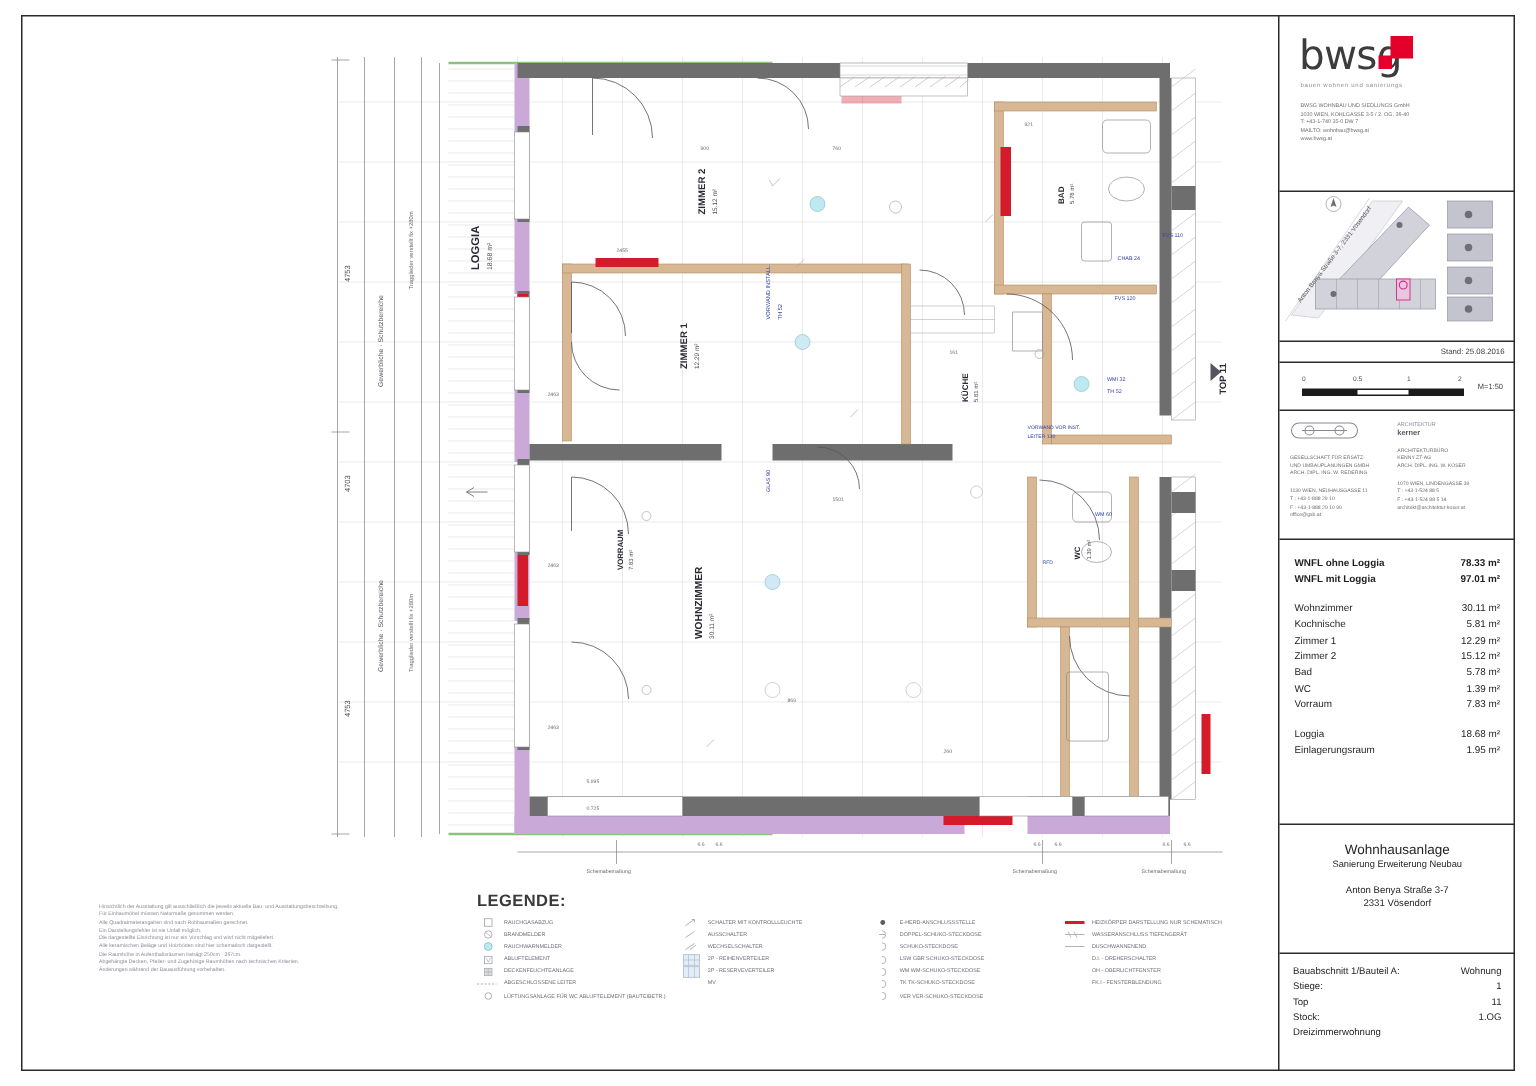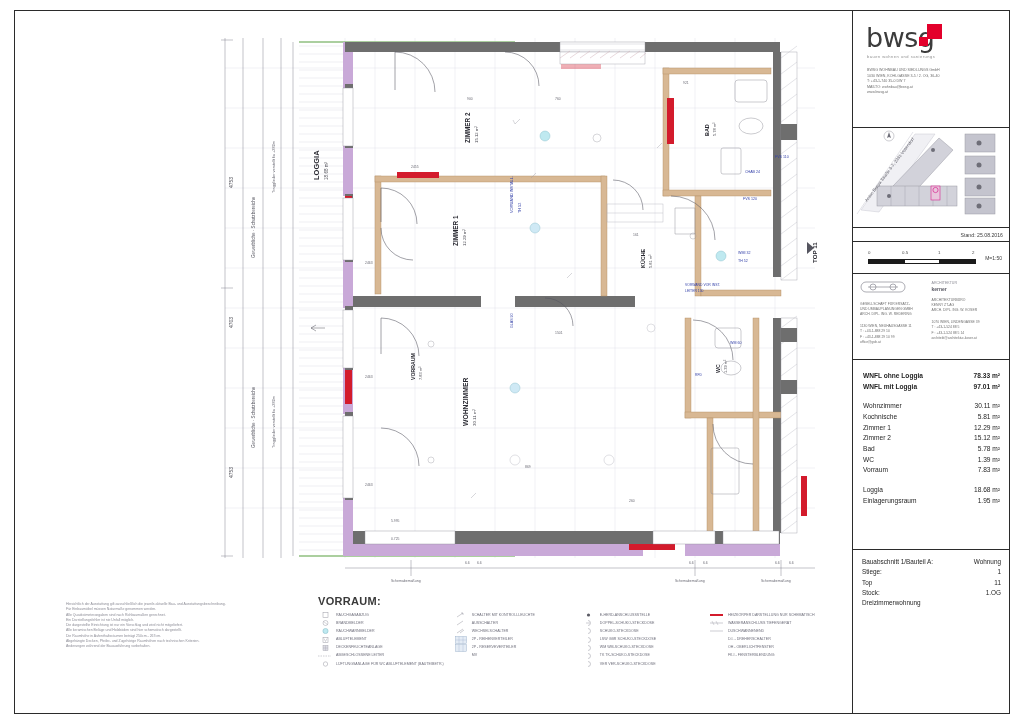--- a/index.html
+++ b/index.html
@@ -469,21 +469,21 @@
       </g>
 
       <g fill="none" stroke="#b0b0ba" stroke-width="0.4">
         <rect x="392" y="176" width="56" height="18"></rect>
         <path d="M392 185 h56"></path>
       </g>
     </svg>
   </div>
 
   <div class="legend-box">
-    <div class="legend-title">VORRAUM:</div>
+    <div class="legend-title">LEGENDE:</div>
     <div class="legend-cols">
 
       <div class="legend-col">
         <div class="legend-row">
           <span class="legend-sym">
             <svg width="7" height="6">
                 <rect x="1" y="0.5" width="5" height="5" fill="none" stroke="#9a9aa4" stroke-width="0.5"></rect>
               </svg>
           </span>
           <span class="legend-lbl">RAUCHGASABZUG</span>
@@ -852,20 +852,28 @@
       <div class="area-row">
         <span>Loggia</span>
         <span>18.68 m²</span>
       </div>
       <div class="area-row">
         <span>Einlagerungsraum</span>
         <span>1.95 m²</span>
       </div>
     </div>
 
+    <div class="tb-cell proj-cell">
+      <div class="proj-t1">Wohnhausanlage</div>
+      <div class="proj-t2">Sanierung Erweiterung Neubau</div>
+      <div class="proj-t3">
+        <span>Anton Benya Straße 3-7</span><br>
+        <span>2331 Vösendorf</span>
+      </div>
+    </div>
 
     <div class="bau-cell">
       <div class="bau-row">
         <span>Bauabschnitt 1/Bauteil A:</span>
         <span>Wohnung</span>
       </div>
       <div class="bau-row">
         <span>Stiege:</span>
         <span>1</span>
       </div>

